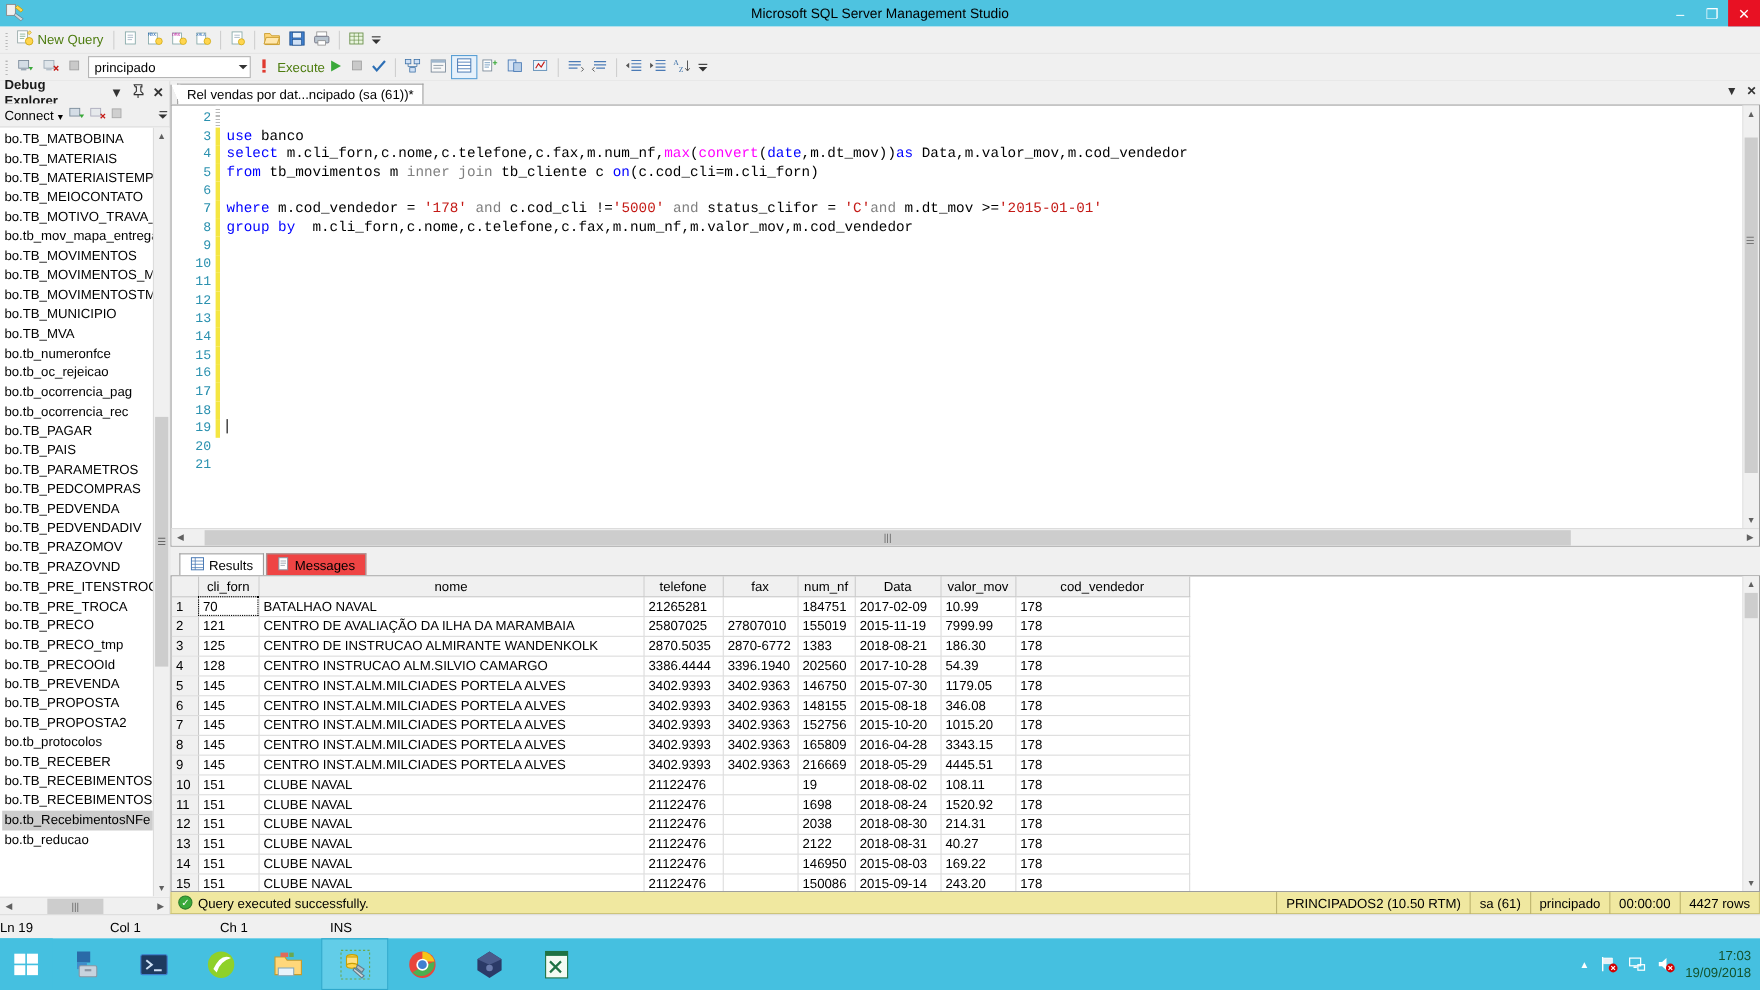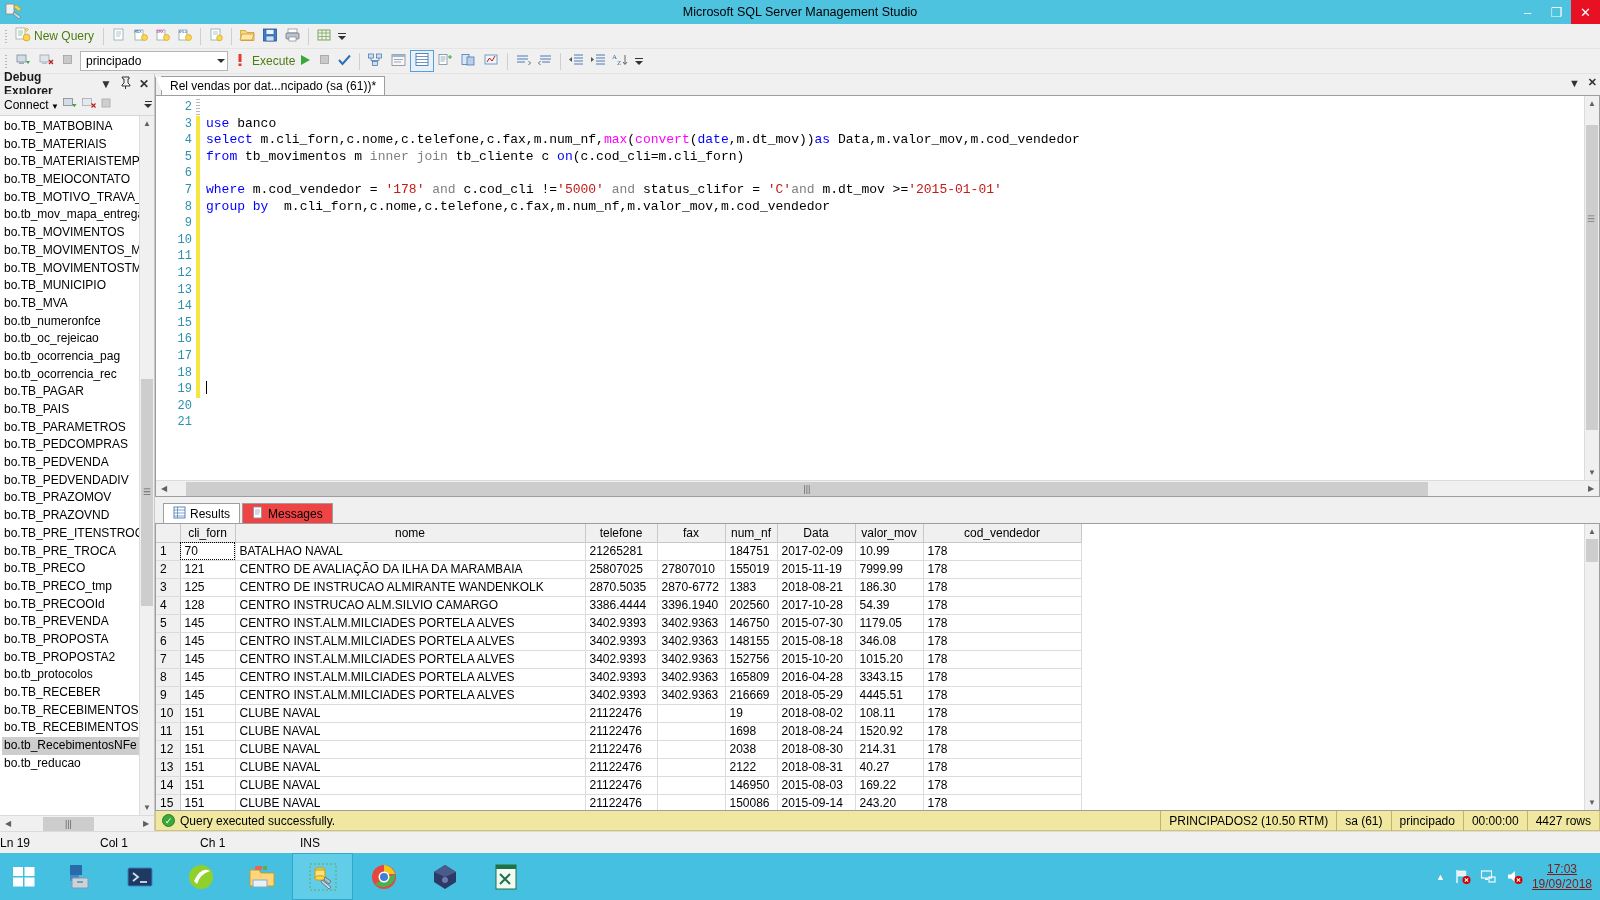--- a/index.html
+++ b/index.html
@@ -162,21 +162,21 @@
   .sb-left { padding-left: 6px; flex: 1; }
   .sb-cell { width: 100px; }
   .sb-right { padding-right: 14px; }
 
   
   .taskbar { height: 47px; background: #45c0e0; display: flex; align-items: center; flex: 0 0 47px; position: relative; }
   .start { width: 48px; height: 47px; display: flex; align-items: center; justify-content: center; background: #45c0e0; }
   .tb-app { width: 61px; height: 47px; display: flex; align-items: center; justify-content: center; }
   .tb-app.active { background: #62cde8; border: 1px solid #2fa8cb; }
   .tray { position: absolute; right: 0; top: 0; height: 47px; display: flex; align-items: center; gap: 9px; padding-right: 8px; }
-  .tray-clock { color: #7f1d1d; font-size: 12px; text-align: center; line-height: 15px; text-decoration: underline; }
+  .tray-clock { color: #14532d; font-size: 12px; text-align: right; line-height: 15px; }
   .tray-ic { position: relative; width: 17px; height: 17px; }
 </style>
 </head>
 <body>
 
 <div class="app">
 
   <div class="titlebar">
     <div class="appicon">
       <svg width="22" height="22" viewBox="0 0 22 22">

